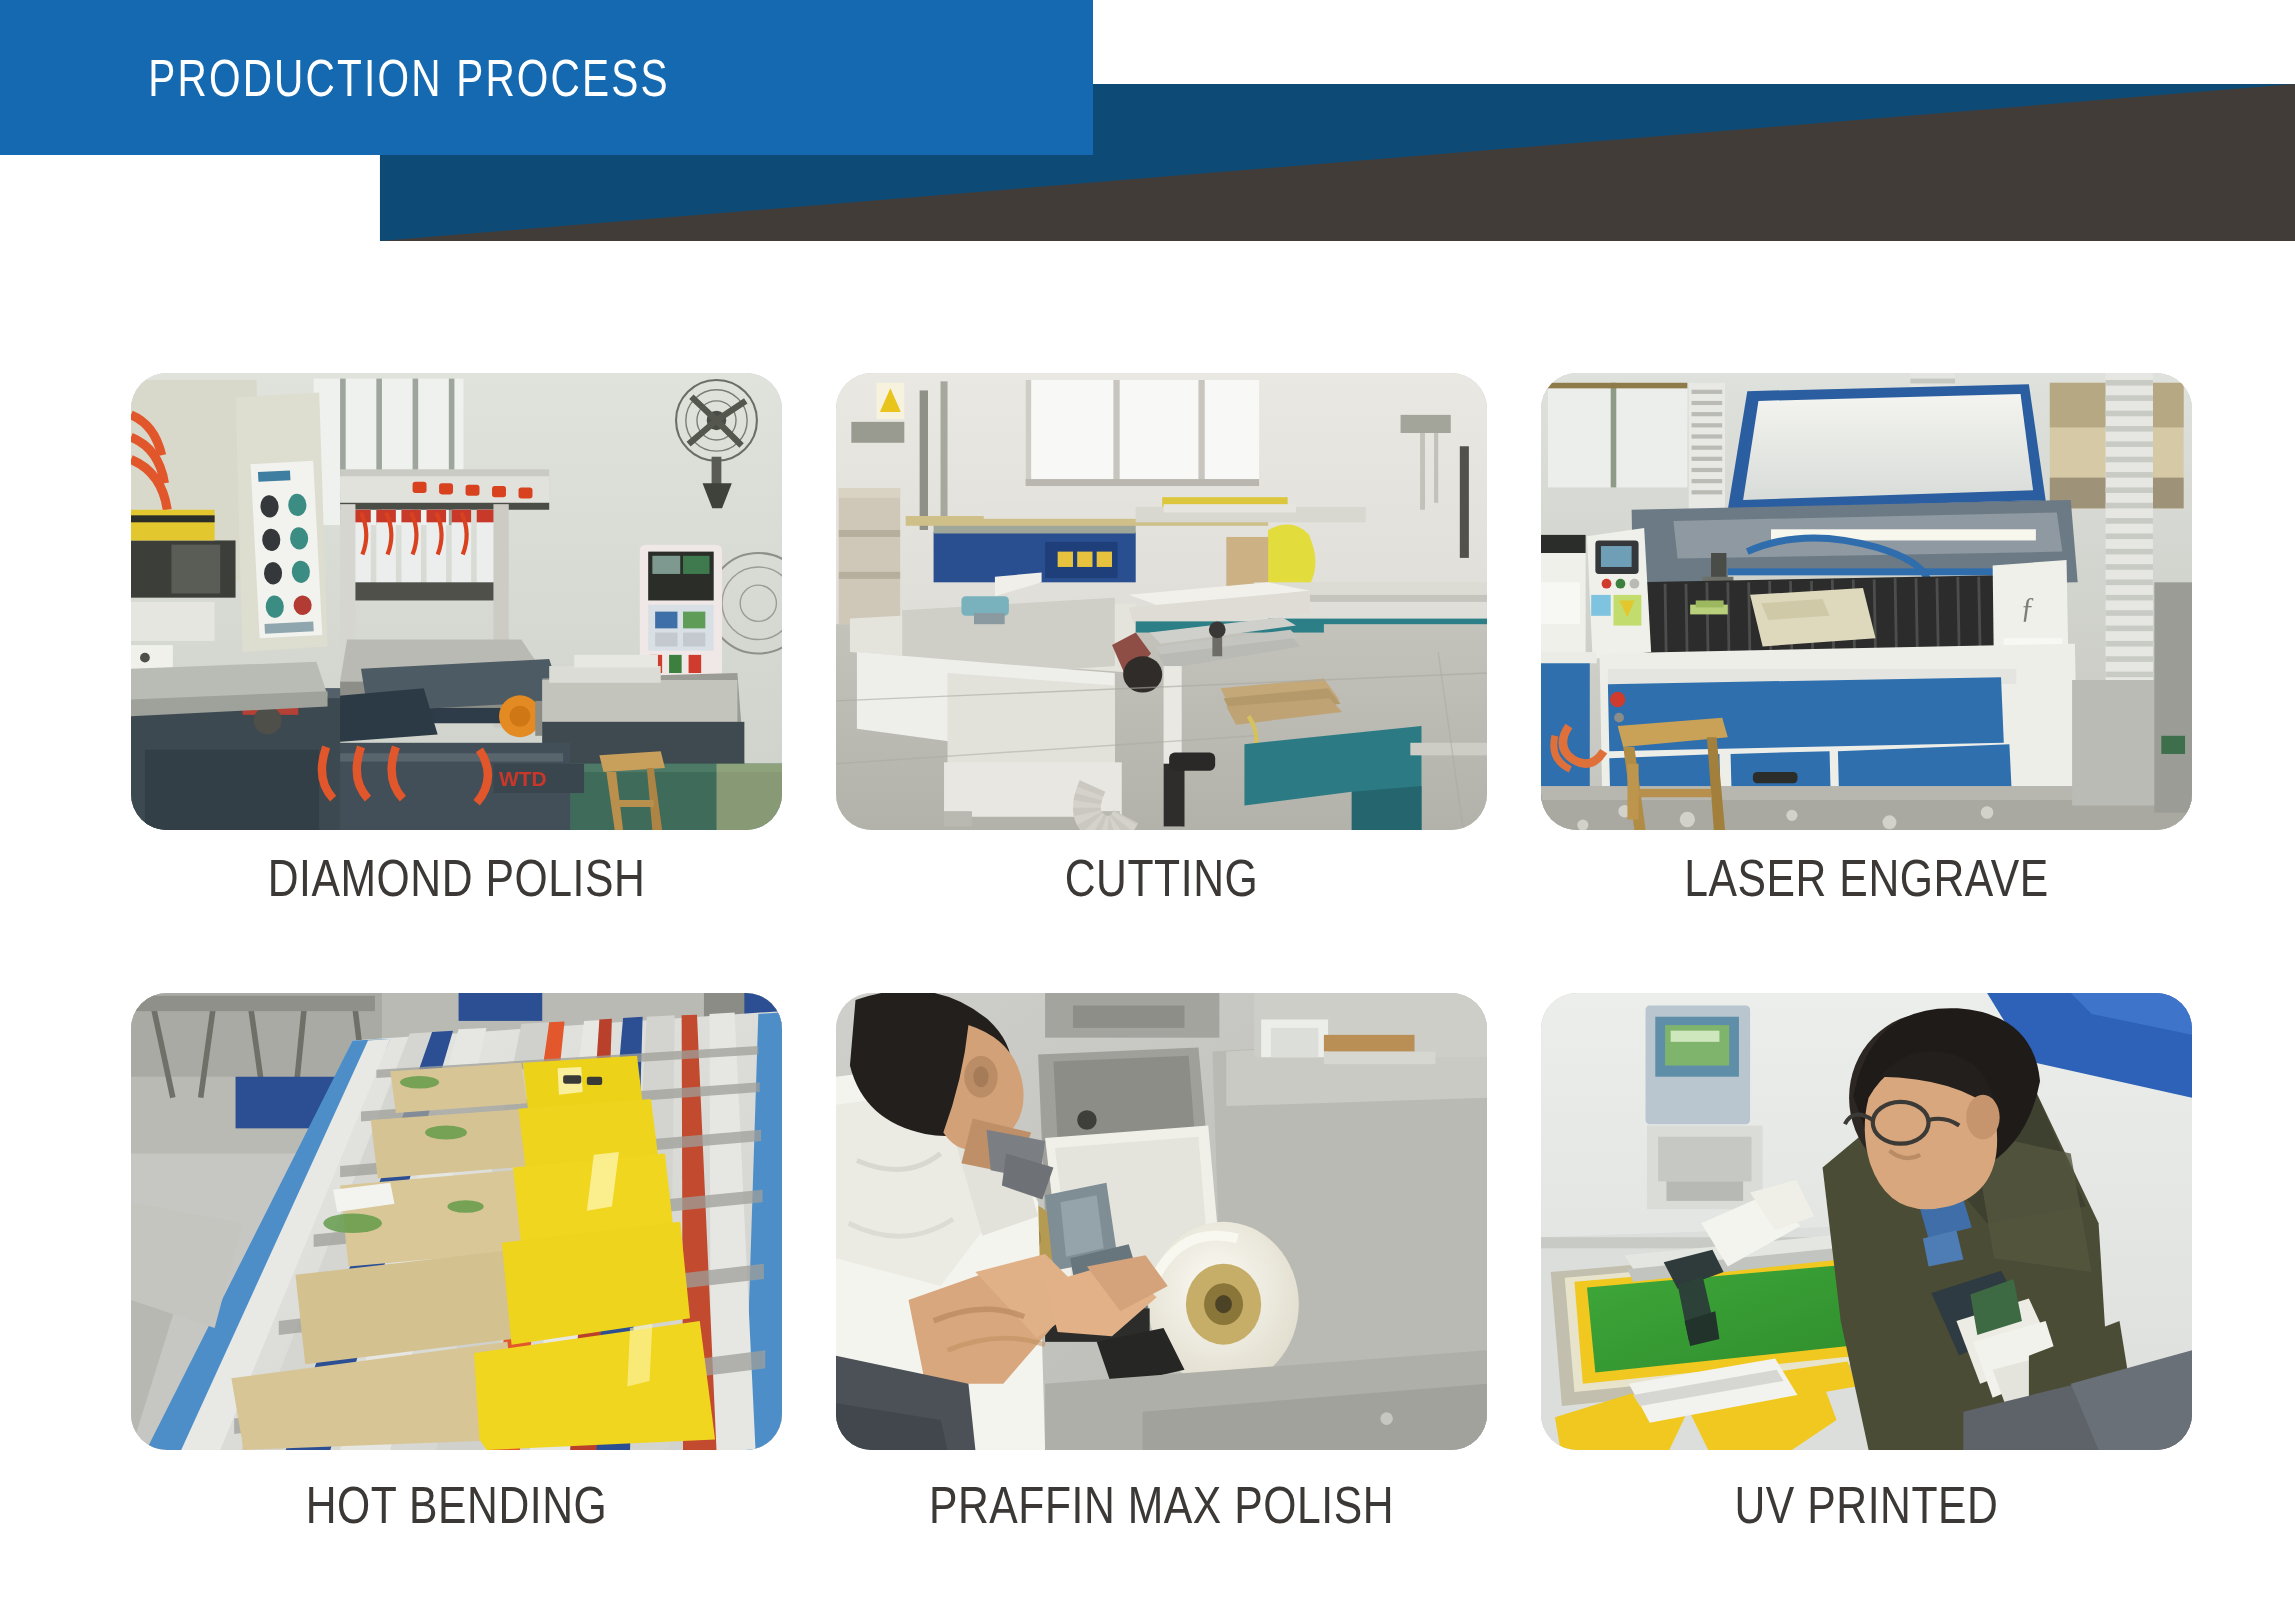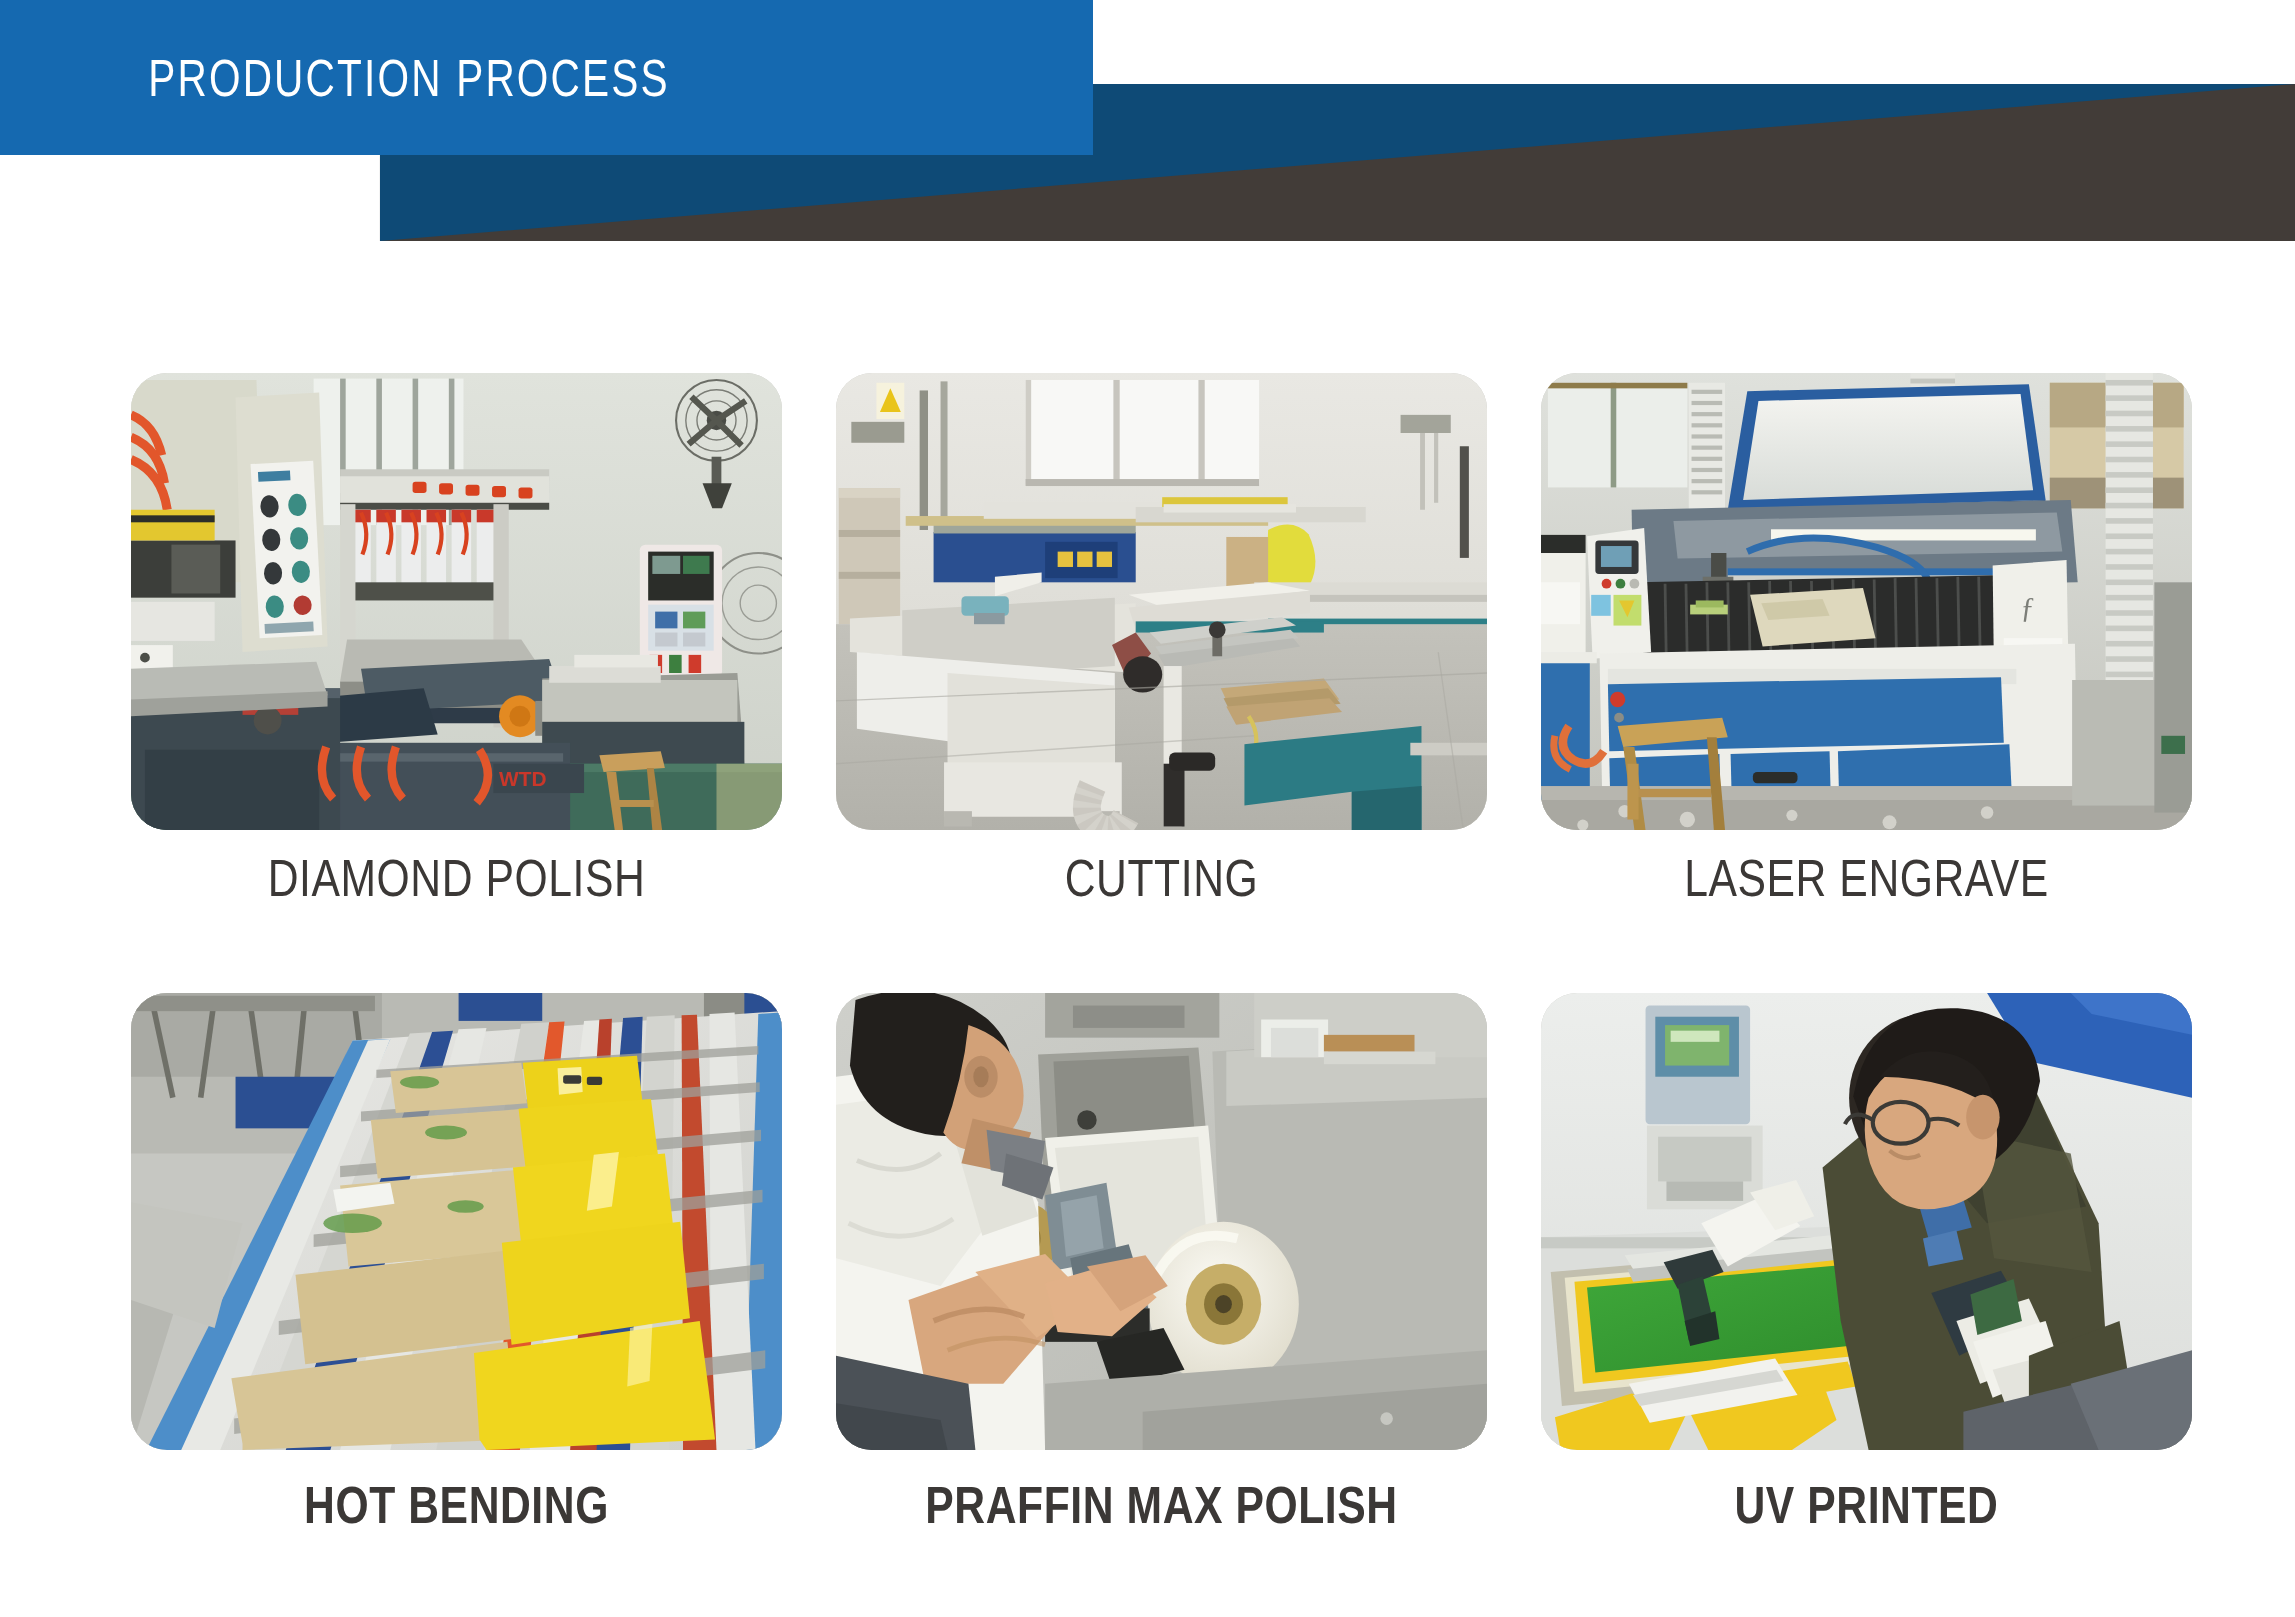--- a/index.html
+++ b/index.html
@@ -30,21 +30,21 @@
     font-family:"Liberation Sans", sans-serif;
     transform:scaleX(0.78);transform-origin:left center;
     white-space:nowrap;
   }
   
   .grid{
     position:absolute;left:131px;top:373px;
     width:2063px;
   }
   .row{display:flex;gap:54px;}
-  .row.second{margin-top:85px;font-weight:bold;}
+  .row.second{margin-top:85px;}
   .cell{width:651px;}
   .photo{
     width:651px;height:457px;border-radius:36px;overflow:hidden;
     background:#c9c9c4;position:relative;display:block;
   }
   .photo svg{display:block;width:100%;height:100%;}
   .caption{
     text-align:center;margin-top:18px;
     font-size:52px;color:#3b3836;letter-spacing:0.7px;
     font-family:"Liberation Sans", sans-serif;

